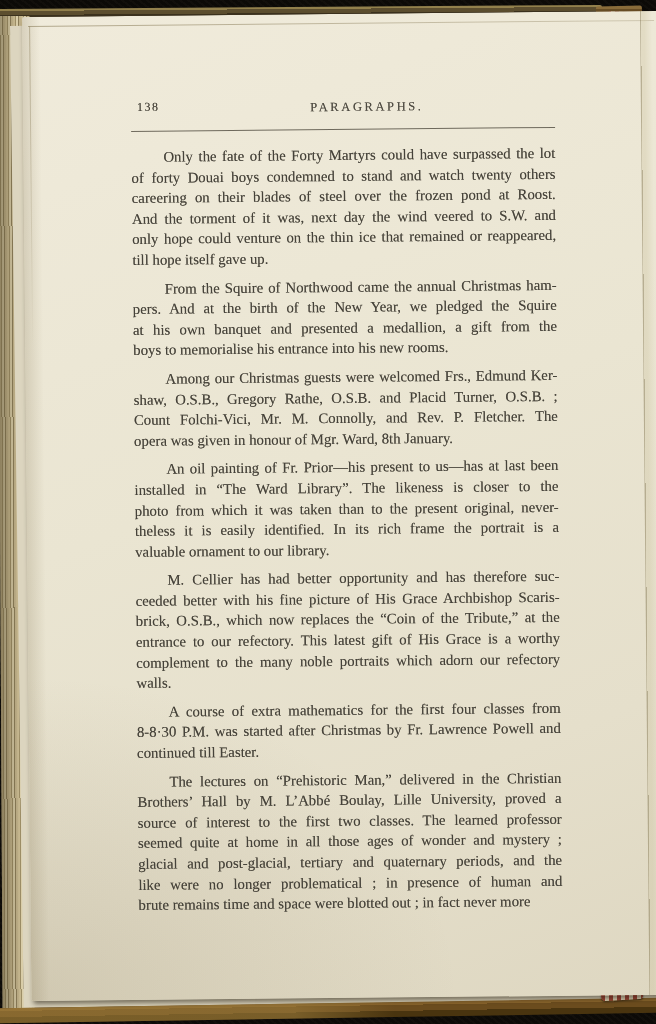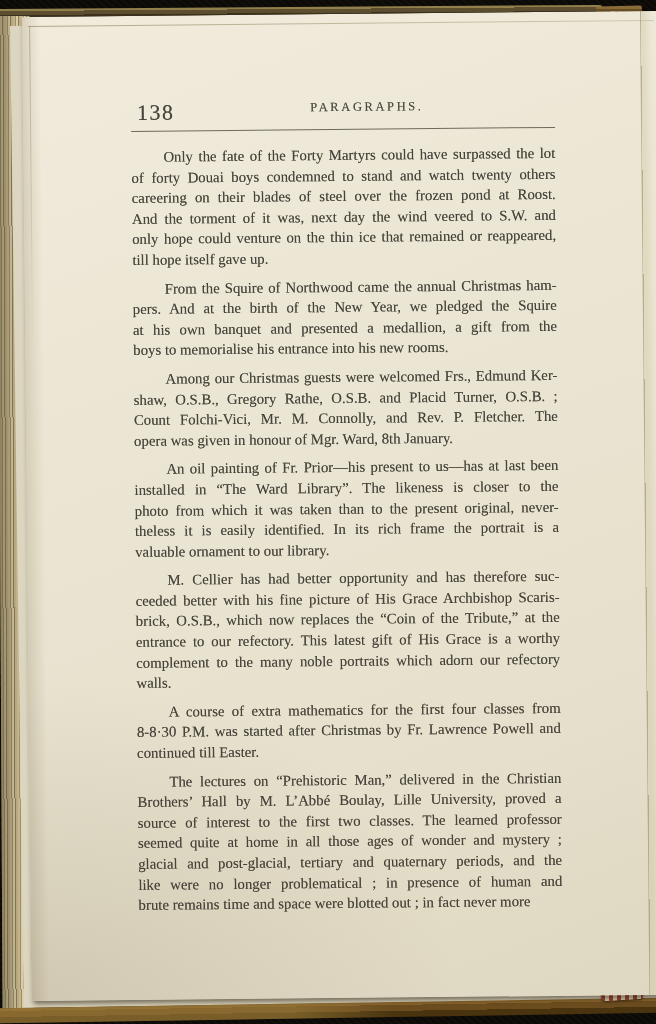--- a/index.html
+++ b/index.html
@@ -81,21 +81,21 @@
       linear-gradient(90deg, rgba(0,0,0,0) 70%, rgba(125,110,75,0.25) 100%);
   }
   
   .content{
     position:absolute;left:108px;top:82px;width:424px;
     color:#45423a;
     text-shadow:0 0 0.5px rgba(70,62,48,0.55);
   }
   .header-row{position:relative;height:24px;}
   .page-number{
-    position:absolute;left:6px;top:2px;font-size:22px;letter-spacing:1.5px;
+    position:absolute;left:6px;top:2px;font-size:12px;letter-spacing:1.5px;
   }
   .running-title{
     position:absolute;left:0;right:0;top:4px;text-align:center;
     font-size:12.5px;letter-spacing:2.6px;color:#4c4941;
     padding-left:48px;
   }
   .rule{height:1px;margin-top:9px;background:#6e695c;}
   .paragraphs{margin-top:15px;font-size:14.8px;line-height:20.6px;}
   .paragraph{margin:0 0 8px 0;}
   .line{text-align:justify;text-align-last:justify;}

